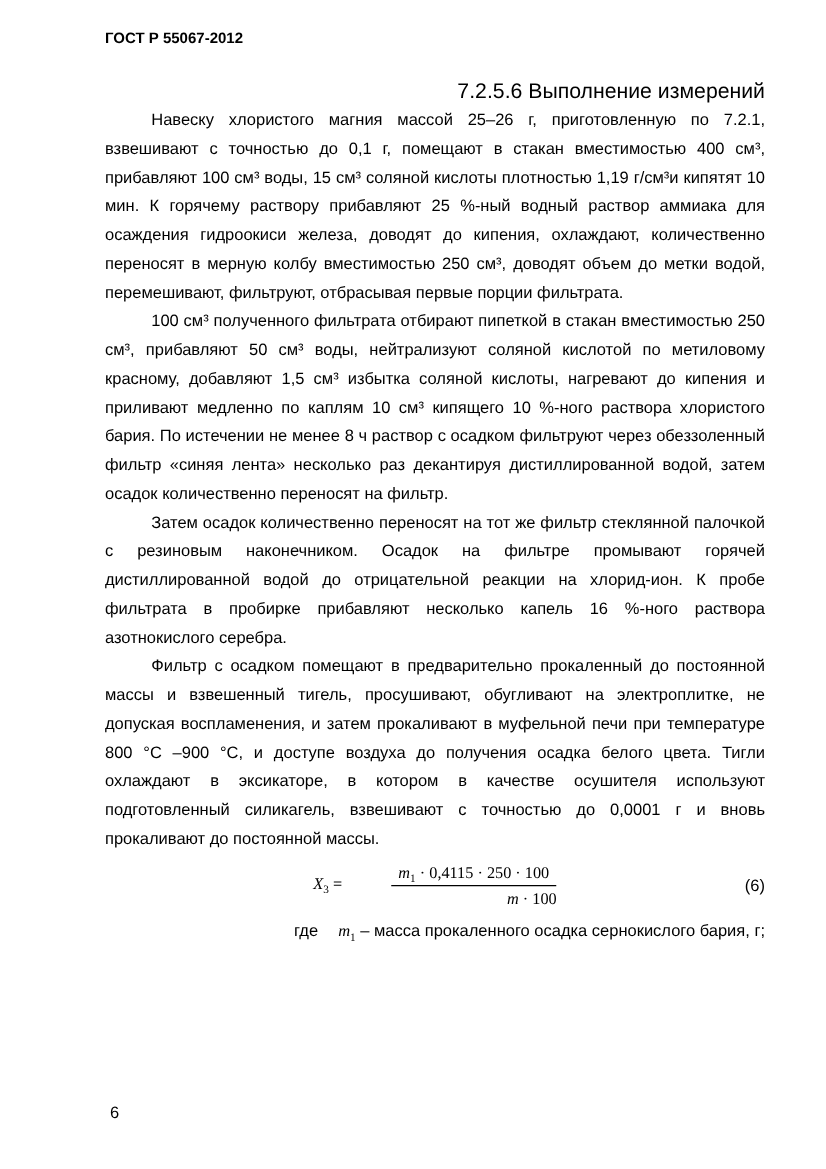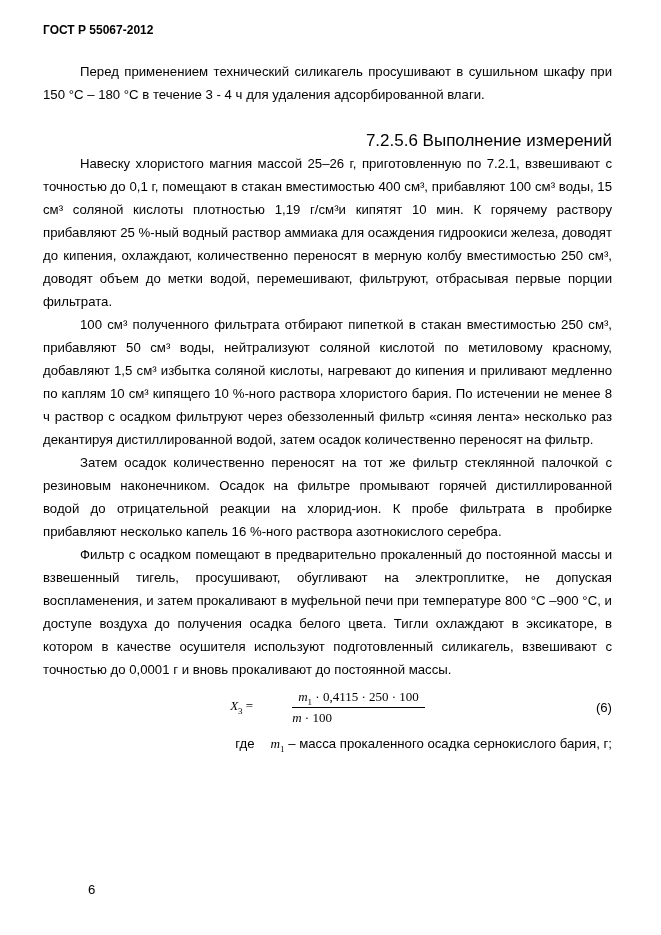--- a/index.html
+++ b/index.html
@@ -7,21 +7,21 @@
   body {
     background:#ffffff;
     color:#000000;
     font-family:"Liberation Sans", sans-serif;
     position:relative;
     overflow:hidden;
   }
   .page {
     position:absolute;
     inset:0;
-    padding:22px 49px 0 43px;
+    padding:22px 49px 0 84px;
   }
   .doc-header {
     font-weight:bold;
     font-size:12px;
     line-height:16px;
     margin-bottom:22px;
   }
   .para {
     font-size:13.2px;
     line-height:23px;
@@ -44,21 +44,21 @@
     margin:8px 0 6px;
     font-family:"Liberation Serif", serif;
     font-size:13px;
     line-height:16px;
   }
   .f-group { display:inline-block; vertical-align:middle; }
   .f-lhs { margin-right:23px; }
   .f-frac {
     display:inline-block;
     vertical-align:middle;
-    text-align:left;
+    text-align:right;
     margin-left:16px;
   }
   .f-num {
     display:block;
     border-bottom:1px solid #000;
     padding:0 6px 2px;
   }
   .f-den { display:block; padding-top:2px; }
   .f-number {
     position:absolute;
@@ -77,21 +77,20 @@
     font-size:13.2px;
   }
 </style>
 </head>
 <body>
 
 <div class="page">
 
   <div class="doc-header">ГОСТ Р 55067-2012</div>
 
-  <p class="para">Перед применением технический силикагель просушивают в сушильном шкафу при 150 °С – 180 °С в течение 3 - 4 ч для удаления адсорбированной влаги.</p>
 
   <p class="heading spaced-before">7.2.5.6 Выполнение измерений</p>
 
   <p class="para">Навеску хлористого магния массой 25–26 г, приготовленную по 7.2.1, взвешивают с точностью до 0,1 г, помещают в стакан вместимостью 400 см³, прибавляют 100 см³ воды, 15 см³ соляной кислоты плотностью 1,19 г/см³и кипятят 10 мин. К горячему раствору прибавляют 25 %-ный водный раствор аммиака для осаждения гидроокиси железа, доводят до кипения, охлаждают, количественно переносят в мерную колбу вместимостью 250 см³, доводят объем до метки водой, перемешивают, фильтруют, отбрасывая первые порции фильтрата.</p>
 
   <p class="para">100 см³ полученного фильтрата отбирают пипеткой в стакан вместимостью 250 см³, прибавляют 50 см³ воды, нейтрализуют соляной кислотой по метиловому красному, добавляют 1,5 см³ избытка соляной кислоты, нагревают до кипения и приливают медленно по каплям 10 см³ кипящего 10 %-ного раствора хлористого бария. По истечении не менее 8 ч раствор с осадком фильтруют через обеззоленный фильтр «синяя лента» несколько раз декантируя дистиллированной водой, затем осадок количественно переносят на фильтр.</p>
 
   <p class="para">Затем осадок количественно переносят на тот же фильтр стеклянной палочкой с резиновым наконечником. Осадок на фильтре промывают горячей дистиллированной водой до отрицательной реакции на хлорид-ион. К пробе фильтрата в пробирке прибавляют несколько капель 16 %-ного раствора азотнокислого серебра.</p>
 
   <p class="para">Фильтр с осадком помещают в предварительно прокаленный до постоянной массы и взвешенный тигель, просушивают, обугливают на электроплитке, не допуская воспламенения, и затем прокаливают в муфельной печи при температуре 800 °С –900 °С, и доступе воздуха до получения осадка белого цвета. Тигли охлаждают в эксикаторе, в котором в качестве осушителя используют подготовленный силикагель, взвешивают с точностью до 0,0001 г и вновь прокаливают до постоянной массы.</p>

